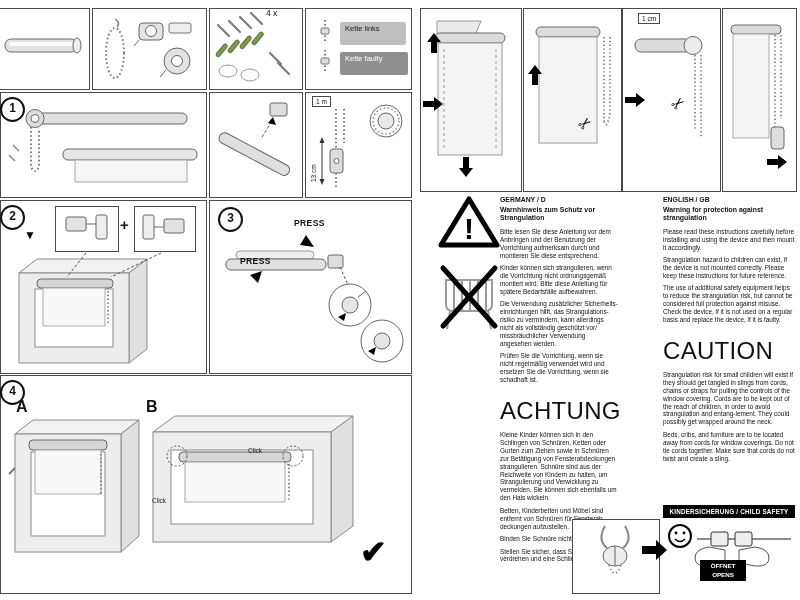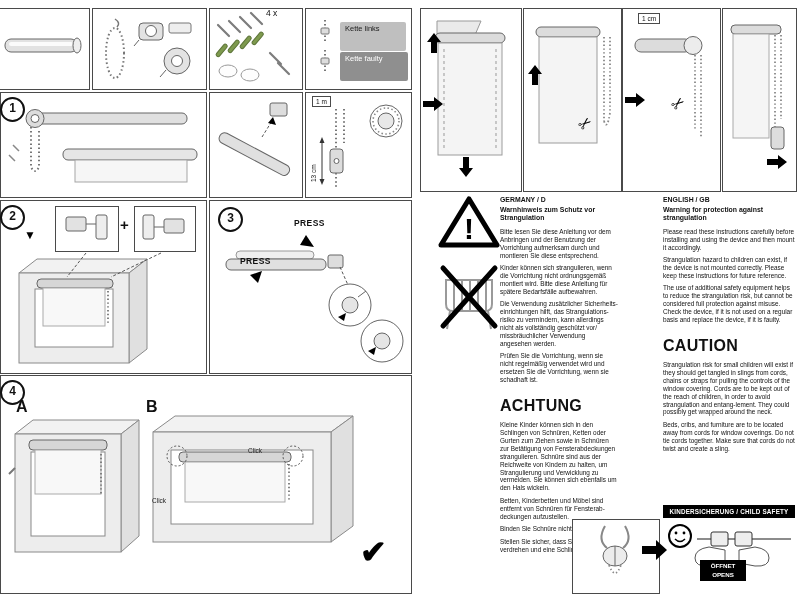--- a/index.html
+++ b/index.html
@@ -3,33 +3,33 @@
 <meta charset="utf-8">
 <style>
   html,body{margin:0;padding:0}
   body{font-family:"Liberation Sans",sans-serif;background:#fff}
   #sheet{position:relative;width:800px;height:600px;background:#fff;overflow:hidden;color:#111}
   .box{position:absolute;border:1px solid #4a4a4a;background:#fff}
   .step{position:absolute;width:21px;height:21px;border:2px solid #111;border-radius:50%;background:#fff;
         font-weight:bold;font-size:12px;line-height:19px;text-align:center;z-index:5}
   .sb{position:absolute;border:1px solid #4a4a4a;background:#fff;font-size:6.5px;padding:1px 3px;z-index:4}
   .qty{position:absolute;font-size:8.5px;z-index:4}
-  .glabel{position:absolute;border-radius:2px;font-size:7.5px;line-height:13px;height:29px;padding:0 5px;z-index:3}
+  .glabel{position:absolute;border-radius:2px;font-size:7.5px;line-height:13px;height:23px;padding:0 5px;z-index:3}
   .press{position:absolute;font-weight:bold;font-size:8.5px;letter-spacing:.4px;z-index:4}
   .biglet{position:absolute;font-weight:bold;font-size:16px;z-index:4}
   .click{position:absolute;font-size:6.5px;color:#222;z-index:4}
   .plus{position:absolute;font-weight:bold;font-size:15px;z-index:4}
   .tri{position:absolute;font-size:12px;color:#000;z-index:4}
   .check{position:absolute;font-size:32px;font-weight:bold;color:#000;z-index:4}
   .vtext{position:absolute;font-size:6.5px;transform:rotate(-90deg);transform-origin:left top;white-space:nowrap;z-index:4}
   .col{position:absolute;font-size:6.4px;line-height:1.24;color:#111}
   .col p{margin:0 0 4.5px}
   .region{font-weight:bold;font-size:6.9px;margin:0 0 1px}
   .wtitle{font-weight:bold;font-size:6.9px;margin:0 0 5px}
-  .bighead{font-weight:bold;font-size:16px;letter-spacing:.3px;margin:12px 0 5px}
+  .bighead{font-weight:normal;font-size:24px;letter-spacing:.3px;margin:12px 0 5px}
   .bar{position:absolute;background:#000;color:#fff;font-weight:bold;font-size:6.3px;display:flex;align-items:center;
        justify-content:center;letter-spacing:.2px;z-index:4}
   .opens{position:absolute;background:#000;color:#fff;font-weight:bold;font-size:6.2px;text-align:center;
          line-height:8.5px;padding:2px 3px;z-index:6}
   svg{display:block}
 </style>
 </head>
 <body>
 
 <div id="sheet">

